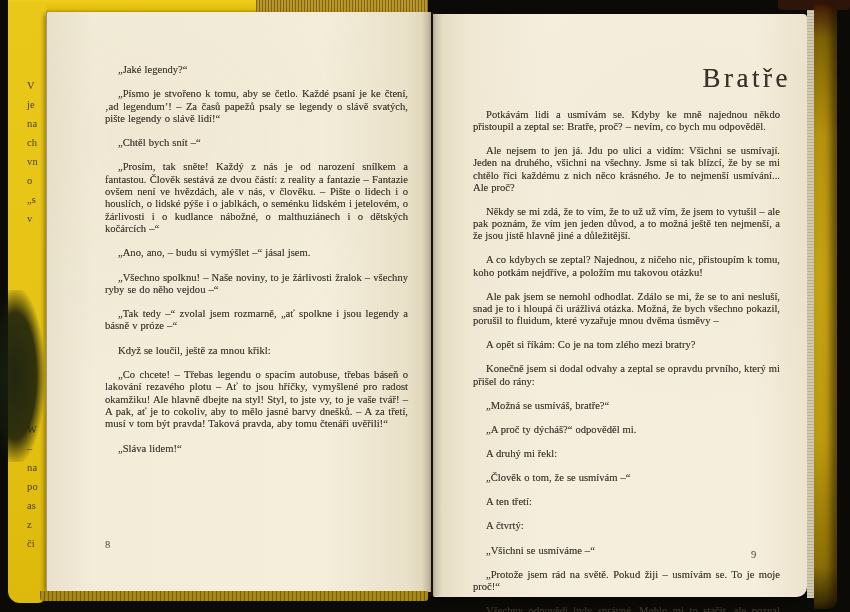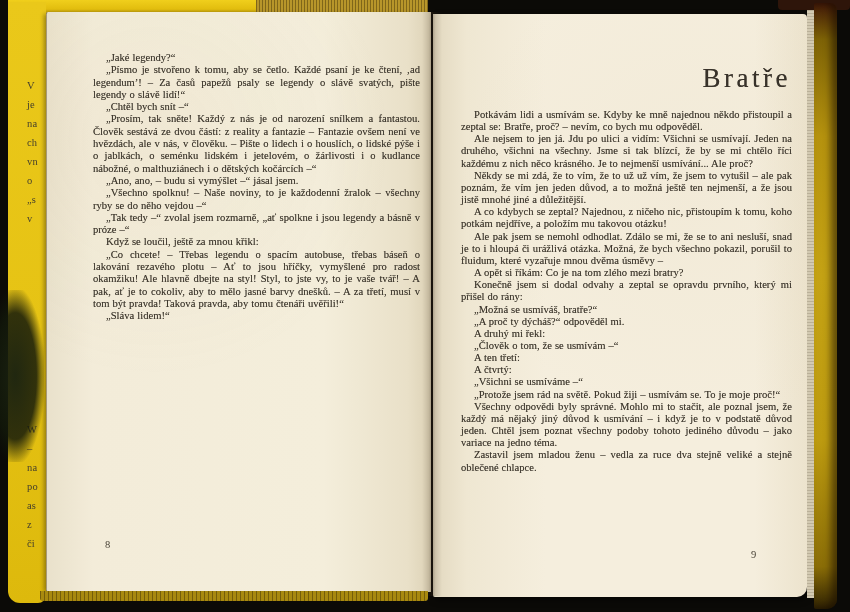--- a/index.html
+++ b/index.html
@@ -20,21 +20,21 @@
     border-radius:0 0 8px 12px;}
   .flap-col{position:absolute;left:19px;width:30px;
     font-size:10.5px;color:#46402c;letter-spacing:.2px;}
   .flap-col span{display:block;height:19px;line-height:19px;}
   .flap-col-top{top:74px;}
   .flap-col-bottom{top:418px;}
   .flap-blob{position:absolute;left:-4px;top:290px;width:48px;height:172px;
     background:radial-gradient(ellipse at 40% 50%,rgba(26,34,16,.97) 0%,rgba(18,24,10,.85) 52%,rgba(10,12,6,0) 74%);}
   
   .page{position:absolute;color:#3d372d;}
-  .page p{margin:0;text-align:justify;text-indent:13px;
+  .page p{margin:12px;text-align:justify;text-indent:13px;
     text-shadow:0 0 .3px rgba(61,55,45,.55);}
   .page-left{
     left:46px;top:12px;width:384px;height:580px;
     background:
       radial-gradient(circle at 28% 22%,rgba(190,170,130,.07),rgba(0,0,0,0) 45%),
       linear-gradient(90deg,#e9e1cb 0%,#f3ecd9 12%,#f4eedb 72%,#e9e0c8 94%,#dcd1b5 100%);
     border-left:1px solid rgba(110,95,60,.5);
     border-radius:2px 0 0 2px;
     box-shadow:-3px 1px 4px -1px rgba(30,22,8,.4);
   }
@@ -105,35 +105,35 @@
   </div>
   <div class="flap-blob"></div>
 
   <div class="page page-left">
     <div class="textcol">
       <p>„Jaké legendy?“</p>
       <p>„Písmo je stvořeno k tomu, aby se četlo. Každé psaní je ke čtení, ‚ad legendum’! – Za časů papežů psaly se legendy o slávě svatých, pište legendy o slávě lidí!“</p>
       <p>„Chtěl bych snít –“</p>
       <p>„Prosím, tak sněte! Každý z nás je od narození snílkem a fantastou. Člověk sestává ze dvou částí: z reality a fantazie – Fantazie ovšem není ve hvězdách, ale v nás, v člověku. – Pište o lidech i o houslích, o lidské pýše i o jablkách, o seménku lidském i jetelovém, o žárlivosti i o kudlance nábožné, o malthuziánech i o dětských kočárcích –“</p>
       <p>„Ano, ano, – budu si vymýšlet –“ jásal jsem.</p>
-      <p>„Všechno spolknu! – Naše noviny, to je každodenní žralok – všechny ryby se do něho vejdou –“</p>
+      <p>„Všechno spolknu! – Naše noviny, to je žárlivosti žralok – všechny ryby se do něho vejdou –“</p>
       <p>„Tak tedy –“ zvolal jsem rozmarně, „ať spolkne i jsou legendy a básně v próze –“</p>
       <p>Když se loučil, ještě za mnou křikl:</p>
       <p>„Co chcete! – Třebas legendu o spacím autobuse, třebas báseň o lakování rezavého plotu – Ať to jsou hříčky, vymyšlené pro radost okamžiku! Ale hlavně dbejte na styl! Styl, to jste vy, to je vaše tvář! – A pak, ať je to cokoliv, aby to mělo jasné barvy dnešků. – A za třetí, musí v tom být pravda! Taková pravda, aby tomu čtenáři uvěřili!“</p>
       <p>„Sláva lidem!“</p>
     </div>
     <div class="pagenum pn-left">8</div>
   </div>
 
   <div class="page page-right">
     <div class="textcol">
       <h1 class="chapter-title">Bratře</h1>
       <p>Potkávám lidi a usmívám se. Kdyby ke mně najednou někdo přistoupil a zeptal se: Bratře, proč? – nevím, co bych mu odpověděl.</p>
       <p>Ale nejsem to jen já. Jdu po ulici a vidím: Všichni se usmívají. Jeden na druhého, všichni na všechny. Jsme si tak blízcí, že by se mi chtělo říci každému z nich něco krásného. Je to nejmenší usmívání... Ale proč?</p>
-      <p>Někdy se mi zdá, že to vím, že to už už vím, že jsem to vytušil – ale pak poznám, že vím jen jeden důvod, a to možná ještě ten nejmenší, a že jsou jistě mnohé jiné a důležitější.</p>
+      <p>Někdy se mi zdá, že to vím, že to už už vím, že jsem to vytušil – ale pak poznám, že vím jen jeden důvod, a to možná ještě ten nejmenší, a že jsou jistě hlavně jiné a důležitější.</p>
       <p>A co kdybych se zeptal? Najednou, z ničeho nic, přistoupím k tomu, koho potkám nejdříve, a položím mu takovou otázku!</p>
       <p>Ale pak jsem se nemohl odhodlat. Zdálo se mi, že se to ani nesluší, snad je to i hloupá či urážlivá otázka. Možná, že bych všechno pokazil, porušil to fluidum, které vyzařuje mnou dvěma úsměvy –</p>
       <p>A opět si říkám: Co je na tom zlého mezi bratry?</p>
       <p>Konečně jsem si dodal odvahy a zeptal se opravdu prvního, který mi přišel do rány:</p>
       <p>„Možná se usmíváš, bratře?“</p>
       <p>„A proč ty dýcháš?“ odpověděl mi.</p>
       <p>A druhý mi řekl:</p>
       <p>„Člověk o tom, že se usmívám –“</p>
       <p>A ten třetí:</p>
       <p>A čtvrtý:</p>

